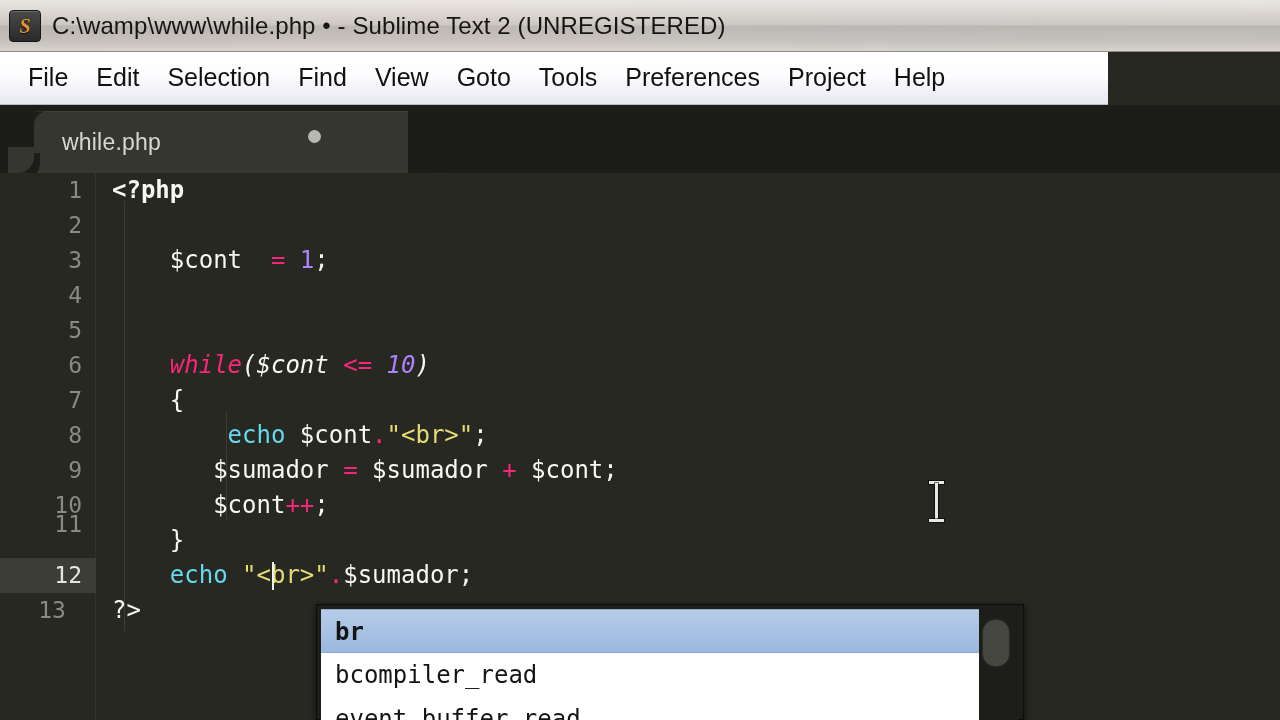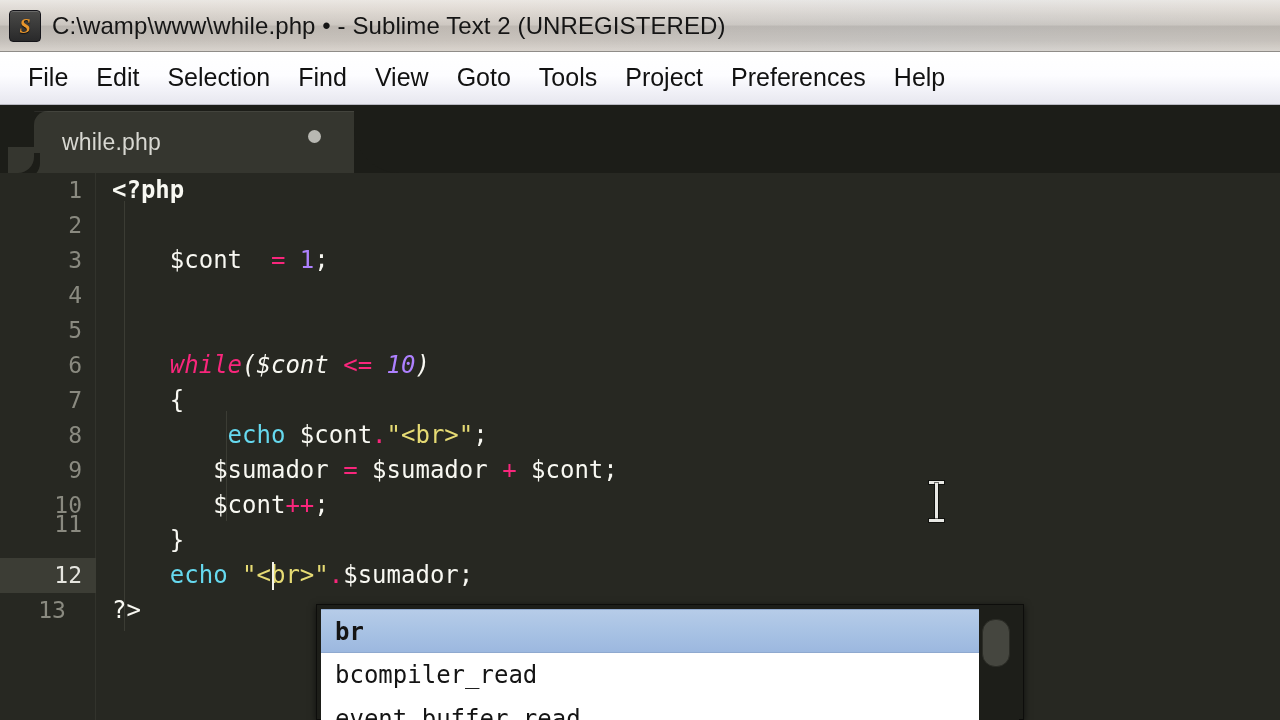--- a/index.html
+++ b/index.html
@@ -63,21 +63,21 @@
     font-family: "Liberation Sans", sans-serif;
     font-size: 24px;
     color: #151515;
     white-space: nowrap;
     letter-spacing: 0.1px;
   }
 
   
   .menubar {
     position: absolute; left: 0; top: 52px;
-    width: 1280px; height: 53px;
+    width: 1108px; height: 53px;
     background: linear-gradient(to bottom, #ffffff 0%, #fdfdff 45%, #f2f2f8 72%, #e7e7ef 100%);
     border-bottom: 1px solid #b9b9c2;
     box-sizing: border-box;
     display: flex; align-items: center;
     padding-left: 14px;
   }
   .menu-item {
     font-size: 25px;
     color: #111111;
     padding: 2px 14px 4px 14px;
@@ -93,21 +93,21 @@
   }
 
   
   .tabbar {
     position: absolute; left: 0; top: 0;
     width: 1280px; height: 68px;
     background: #1c1d18;
   }
   .tab {
     position: absolute; left: 34px; top: 6px;
-    width: 320px; height: 62px;
+    width: 374px; height: 62px;
     background: #35362f;
     border-top-left-radius: 14px;
     display: flex; align-items: center;
   }
   .tab::before {
     content: "";
     position: absolute; left: -26px; bottom: 0;
     width: 26px; height: 26px;
     background: #35362f;
     border-bottom-right-radius: 16px;
@@ -275,22 +275,22 @@
   </div>
 
   <div class="menubar">
     <div class="menu-item">File</div>
     <div class="menu-item">Edit</div>
     <div class="menu-item">Selection</div>
     <div class="menu-item">Find</div>
     <div class="menu-item">View</div>
     <div class="menu-item">Goto</div>
     <div class="menu-item">Tools</div>
+    <div class="menu-item">Preferences</div>
     <div class="menu-item">Project</div>
-    <div class="menu-item">Preferences</div>
     <div class="menu-item">Help</div>
   </div>
 
   <div class="editor-shell">
 
     <div class="tabbar">
       <div class="tab">
         <div class="tab-sheen"></div>
         <div class="tab-label">while.php</div>
       </div>

